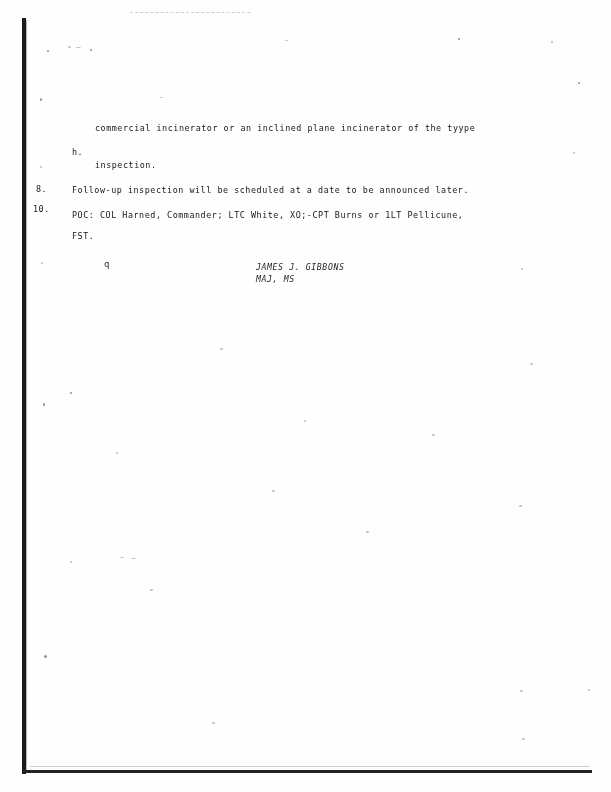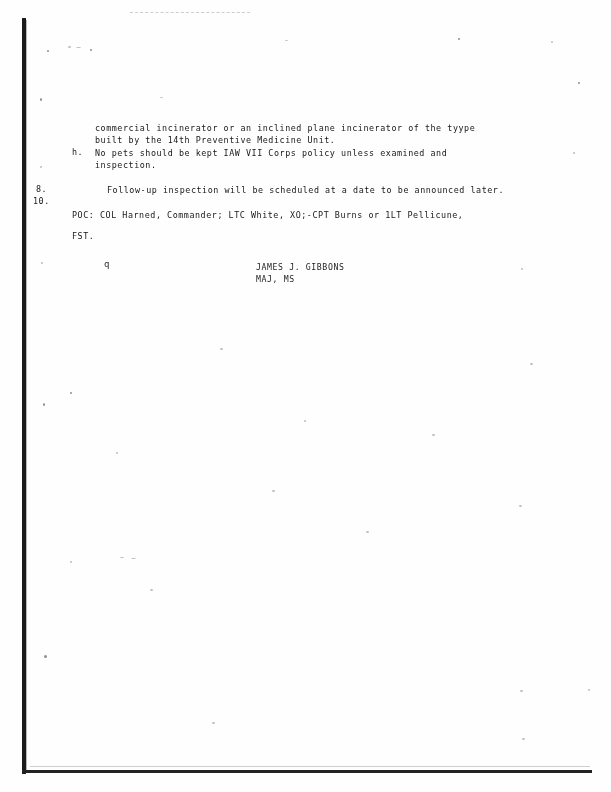--- a/index.html
+++ b/index.html
@@ -97,20 +97,21 @@
   }
 
   .sig-line {
     position: absolute;
     white-space: pre;
     font-family: "DejaVu Sans Mono", monospace;
     font-size: 8.2px;
     letter-spacing: 0.6px;
     line-height: 12.5px;
     color: #1d1d1d;
+    font-style: italic;
   }
 
   .handmark {
     position: absolute;
     font-family: "DejaVu Sans Mono", monospace;
     font-size: 9px;
     color: #2b2b2b;
   }
 
   
@@ -128,30 +129,28 @@
 
   <div class="scan-top-dashes"></div>
   <div class="scan-left-edge"></div>
   <div class="scan-left-edge-2"></div>
   <div class="scan-bottom-edge"></div>
   <div class="scan-bottom-edge-2"></div>
 
   <div class="doc-body">
 
     <div class="line" style="left:95px; top:122px;">commercial incinerator or an inclined plane incinerator of the tyype</div>
-    <div class="line" style="left:95px; top:134px;">built by the 14th Preventive Medicine Unit.</div>
 
     <div class="label" style="left:72px; top:147px;">h.</div>
-    <div class="line" style="left:95px; top:147px;">No pets should be kept IAW VII Corps policy unless examined and</div>
     <div class="line" style="left:95px; top:159px;">inspection.</div>
 
     <div class="label" style="left:36px; top:184px;">8.</div>
-    <div class="line" style="left:72px; top:184px;margin-left:35px;">Follow-up inspection will be scheduled at a date to be announced later.</div>
+    <div class="line" style="left:72px; top:184px;">Follow-up inspection will be scheduled at a date to be announced later.</div>
 
-    <div class="label" style="left:33px; top:196px;">10.</div>
+    <div class="label" style="left:33px; top:204px;">10.</div>
     <div class="line" style="left:72px; top:209px;">POC: COL Harned, Commander; LTC White, XO;-CPT Burns or 1LT Pellicune,</div>
     <div class="line" style="left:72px; top:230px;">FST.</div>
 
     <div class="handmark" style="left:104px; top:259px;">q</div>
 
     <div class="sig-line" style="left:256px; top:261px;">JAMES J. GIBBONS</div>
     <div class="sig-line" style="left:256px; top:273px;">MAJ, MS</div>
 
   </div>
 

